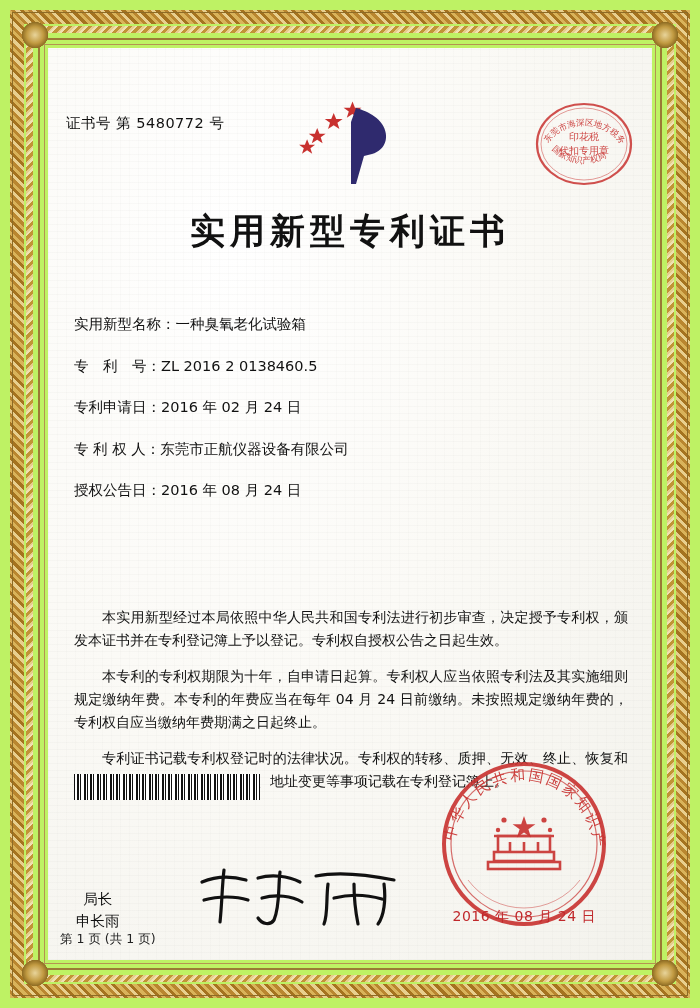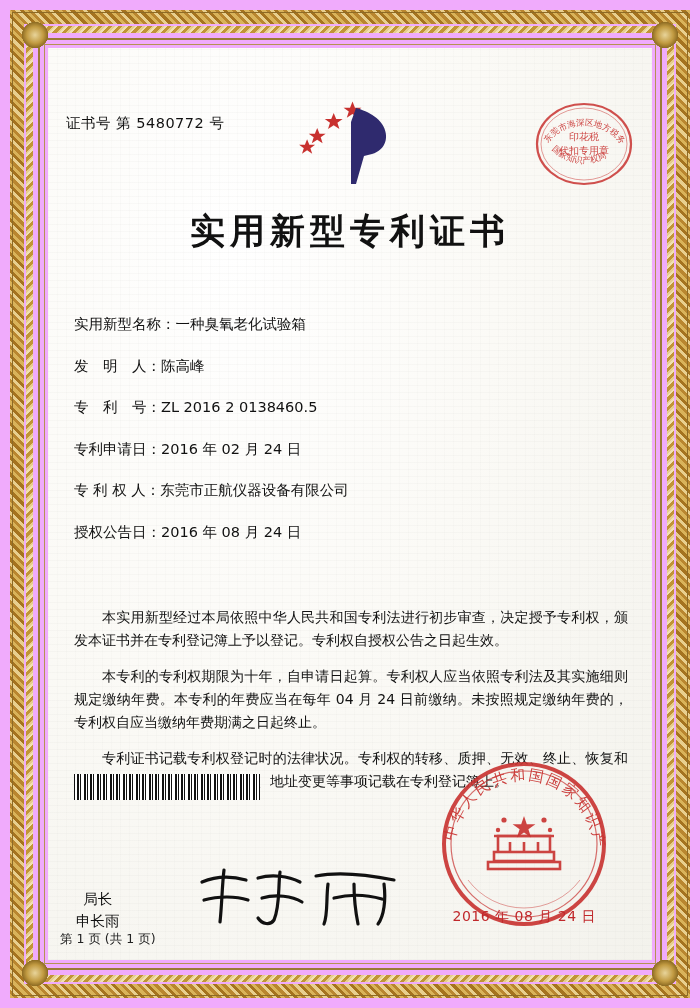--- a/index.html
+++ b/index.html
@@ -11,21 +11,21 @@
     width: 700px;
     height: 1008px;
     font-family: "DejaVu Sans", "Liberation Sans", sans-serif;
     overflow: hidden;
   }
 
   .page {
     position: relative;
     width: 700px;
     height: 1008px;
-    background: #f0abfc;
+    background: #bef264;
   }
 
   
   .frame-outer {
     position: absolute;
     left: 10px;
     top: 10px;
     right: 10px;
     bottom: 10px;
     border: 14px solid #c89a3c;
@@ -324,23 +324,20 @@
           <textPath href="#arcBot" startOffset="10%">国家知识产权局</textPath>
         </text>
       </svg>
     </div>
 
     <div class="title">实用新型专利证书</div>
 
     <div class="fields">
       <div class="field">
         <span class="lbl">实用新型名称：</span><span class="val">一种臭氧老化试验箱</span>
-      </div>
-      <div class="field">
-        <span class="lbl">发　明　人：</span><span class="val">陈高峰</span>
       </div>
       <div class="field">
         <span class="lbl">专　利　号：</span><span class="val">ZL 2016 2 0138460.5</span>
       </div>
       <div class="field">
         <span class="lbl">专利申请日：</span><span class="val">2016 年 02 月 24 日</span>
       </div>
       <div class="field">
         <span class="lbl">专 利 权 人：</span><span class="val">东莞市正航仪器设备有限公司</span>
       </div>

